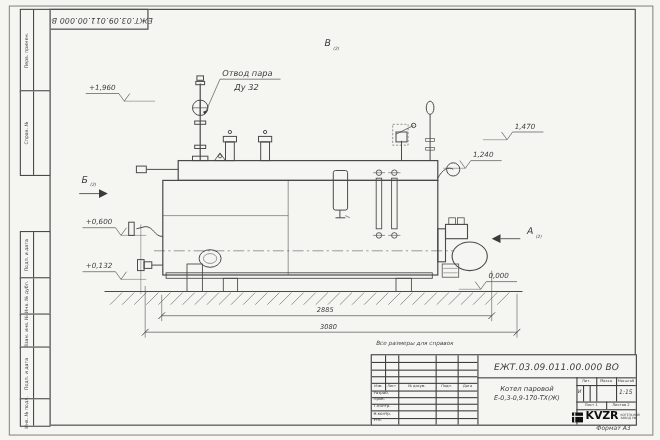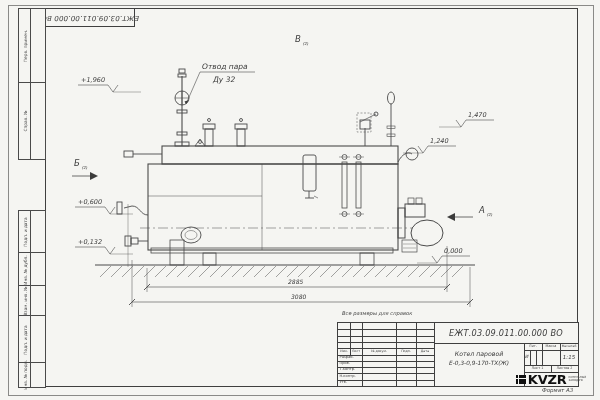--- a/index.html
+++ b/index.html
@@ -19,21 +19,21 @@
   .tl{position:absolute;background:#3f3f3f;}
   .cell{position:absolute;display:flex;align-items:center;justify-content:center;text-align:center;line-height:1;}
   .lbl{justify-content:flex-start;padding-left:1.5px;}
   .it{font-style:italic;}
   .note{font-style:italic;font-size:5.2px;color:#444;}
   .fmt{font-style:italic;font-size:5.5px;color:#444;}
   .logo-row{display:flex;align-items:center;gap:2px;}
   .logo-mark{width:10px;height:9px;background:#101010;position:relative;}
   .logo-mark::before{content:"";position:absolute;left:2px;top:0;bottom:0;width:1px;background:#f5f5f2;}
   .logo-mark::after{content:"";position:absolute;top:3px;left:0;right:0;height:1px;background:#f5f5f2;}
-  .logo-txt{font-weight:bold;font-size:13px;letter-spacing:-.2px;color:#101010;text-align:right;}
+  .logo-txt{font-weight:bold;font-size:10px;letter-spacing:-.2px;color:#101010;text-align:right;}
   .org-col{display:flex;flex-direction:column;font-size:2.7px;color:#444;line-height:1.2;text-align:left;}
   svg text{font-family:"DejaVu Sans",sans-serif;font-style:italic;fill:#3b3b3b;}
 </style>
 </head>
 <body>
 
 <div class="sheet">
 
   <div class="abs outer-border"></div>
   <div class="abs main-frame"></div>

